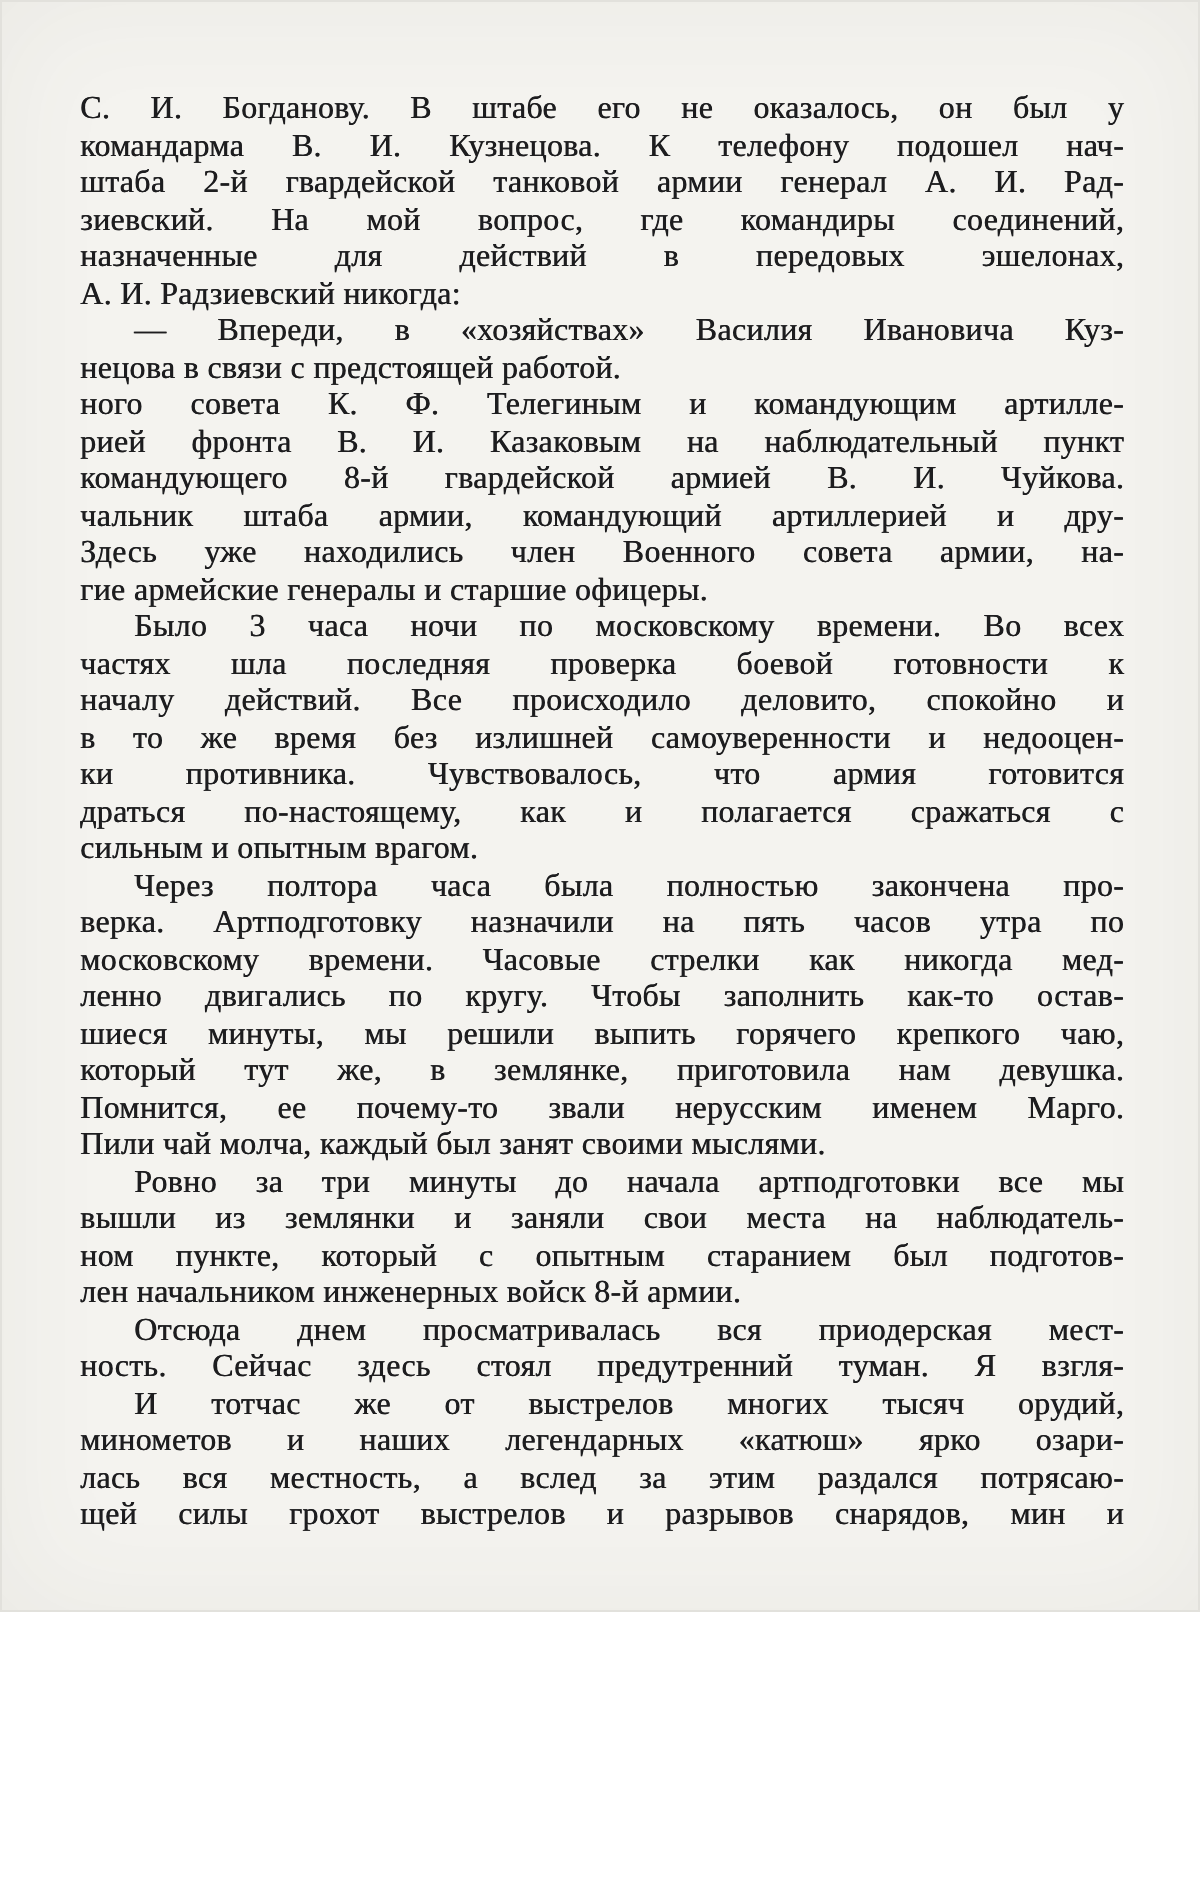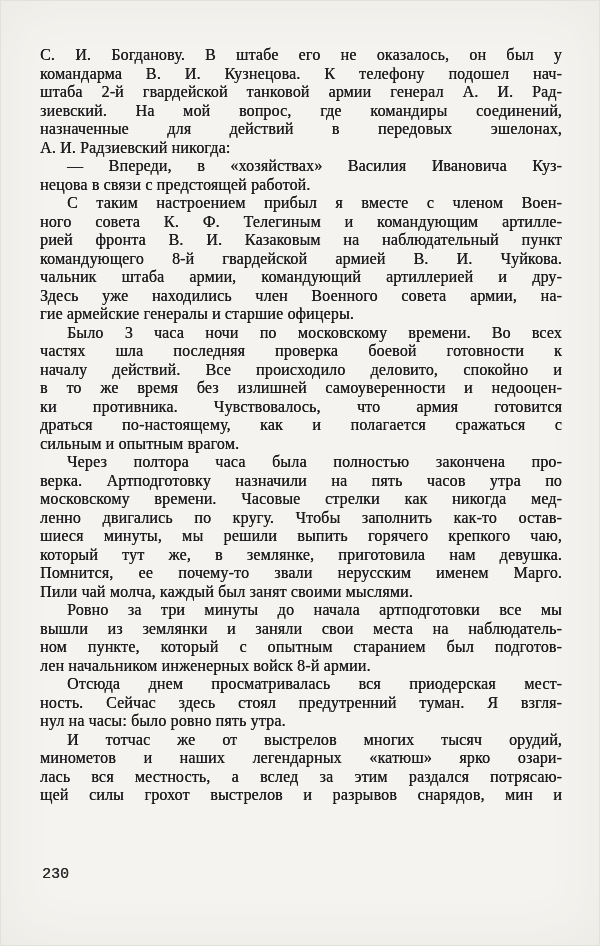--- a/index.html
+++ b/index.html
@@ -8,21 +8,21 @@
   }
   body {
     width: 600px;
     height: 946px;
     overflow: hidden;
     background: #ffffff;
   }
   .scan-page {
     position: relative;
     width: 600px;
-    height: 946px;
+    height: 806px;
     background: #f4f3ef;
     box-shadow:
       inset 0 0 0 1px #e2e1dc,
       inset 0 0 60px rgba(90, 85, 70, 0.06);
     overflow: hidden;
   }
   .text-block {
     position: absolute;
     left: 40px;
     top: 46px;
@@ -69,21 +69,20 @@
         <div class="line">штаба 2-й гвардейской танковой армии генерал А. И. Рад-</div>
         <div class="line">зиевский. На мой вопрос, где командиры соединений,</div>
         <div class="line">назначенные для действий в передовых эшелонах,</div>
         <div class="line last-left">А. И. Радзиевский никогда:</div>
       </div>
       <div class="para">
         <div class="line indent">— Впереди, в «хозяйствах» Василия Ивановича Куз-</div>
         <div class="line last-left">нецова в связи с предстоящей работой.</div>
       </div>
       <div class="para">
-        <div class="line indent">С таким настроением прибыл я вместе с членом Воен-</div>
         <div class="line">ного совета К. Ф. Телегиным и командующим артилле-</div>
         <div class="line">рией фронта В. И. Казаковым на наблюдательный пункт</div>
         <div class="line">командующего 8-й гвардейской армией В. И. Чуйкова.</div>
         <div class="line">чальник штаба армии, командующий артиллерией и дру-</div>
         <div class="line">Здесь уже находились член Военного совета армии, на-</div>
         <div class="line last-left">гие армейские генералы и старшие офицеры.</div>
       </div>
       <div class="para">
         <div class="line indent">Было 3 часа ночи по московскому времени. Во всех</div>
         <div class="line">частях шла последняя проверка боевой готовности к</div>
@@ -105,21 +104,20 @@
       </div>
       <div class="para">
         <div class="line indent">Ровно за три минуты до начала артподготовки все мы</div>
         <div class="line">вышли из землянки и заняли свои места на наблюдатель-</div>
         <div class="line">ном пункте, который с опытным старанием был подготов-</div>
         <div class="line last-left">лен начальником инженерных войск 8-й армии.</div>
       </div>
       <div class="para">
         <div class="line indent">Отсюда днем просматривалась вся приодерская мест-</div>
         <div class="line">ность. Сейчас здесь стоял предутренний туман. Я взгля-</div>
-        <div class="line last-left">нул на часы: было ровно пять утра.</div>
       </div>
       <div class="para">
         <div class="line indent">И тотчас же от выстрелов многих тысяч орудий,</div>
         <div class="line">минометов и наших легендарных «катюш» ярко озари-</div>
         <div class="line">лась вся местность, а вслед за этим раздался потрясаю-</div>
         <div class="line">щей силы грохот выстрелов и разрывов снарядов, мин и</div>
       </div>
     </div>
   <div class="page-number">230</div>
 </div>

